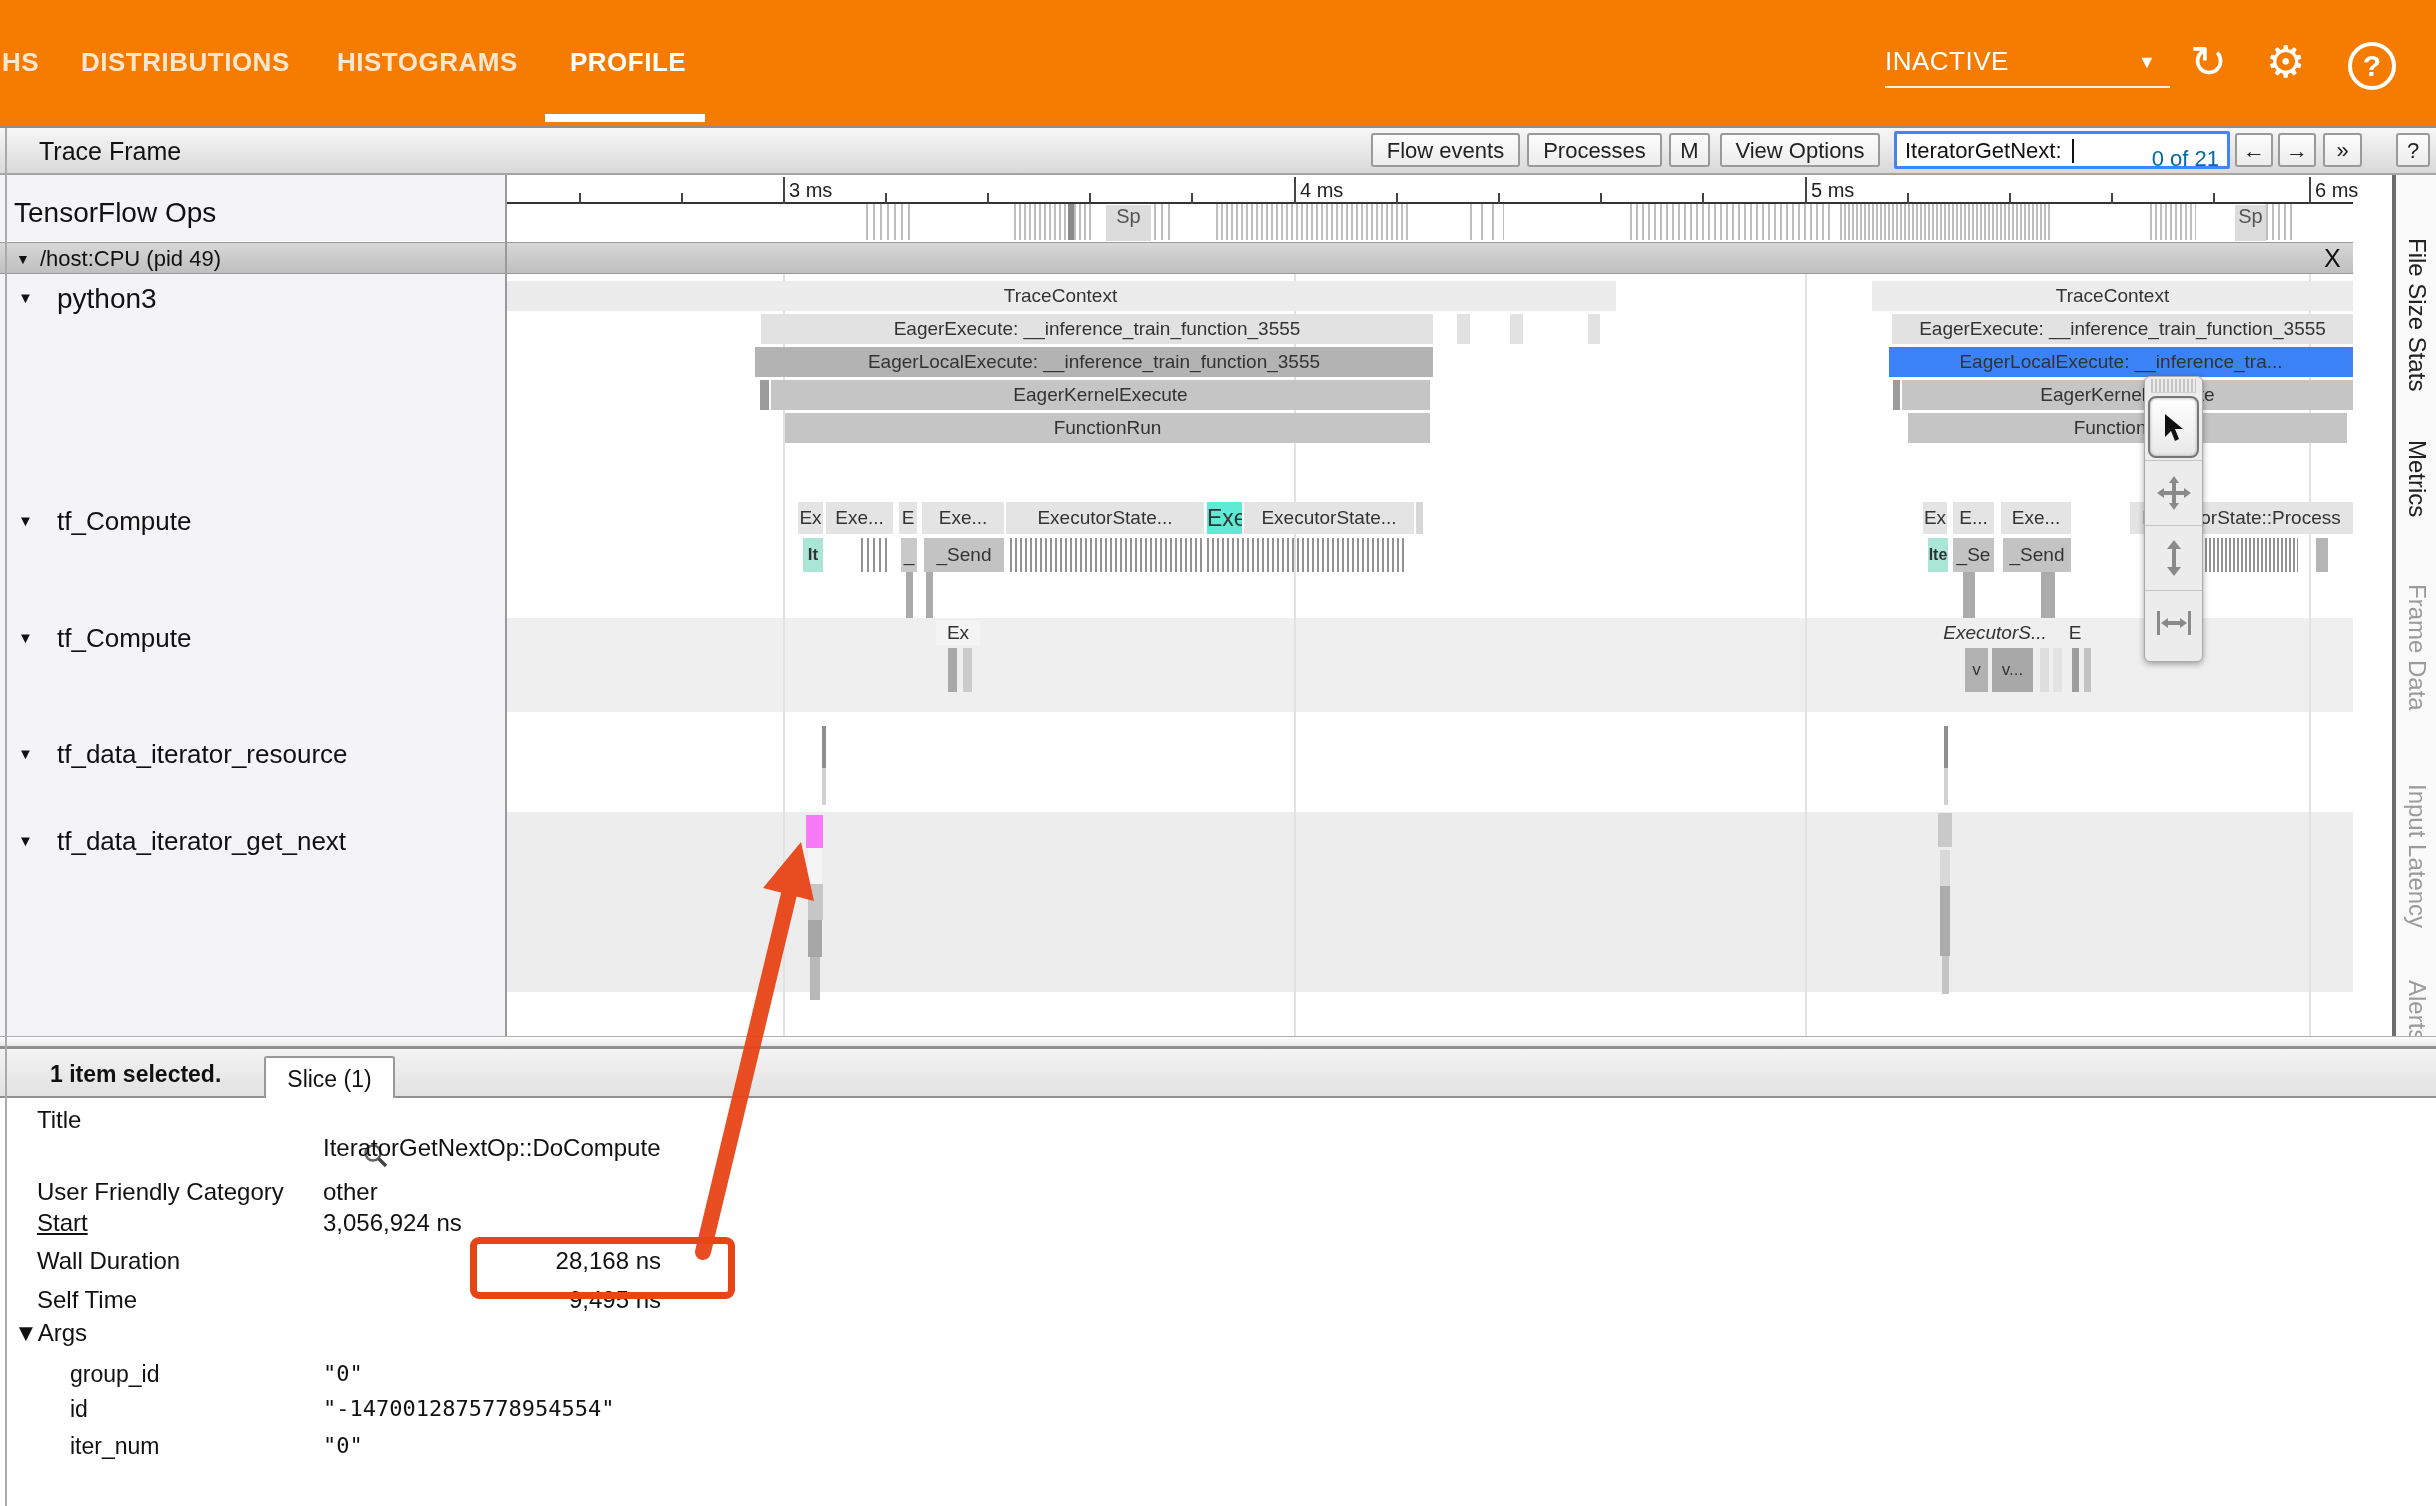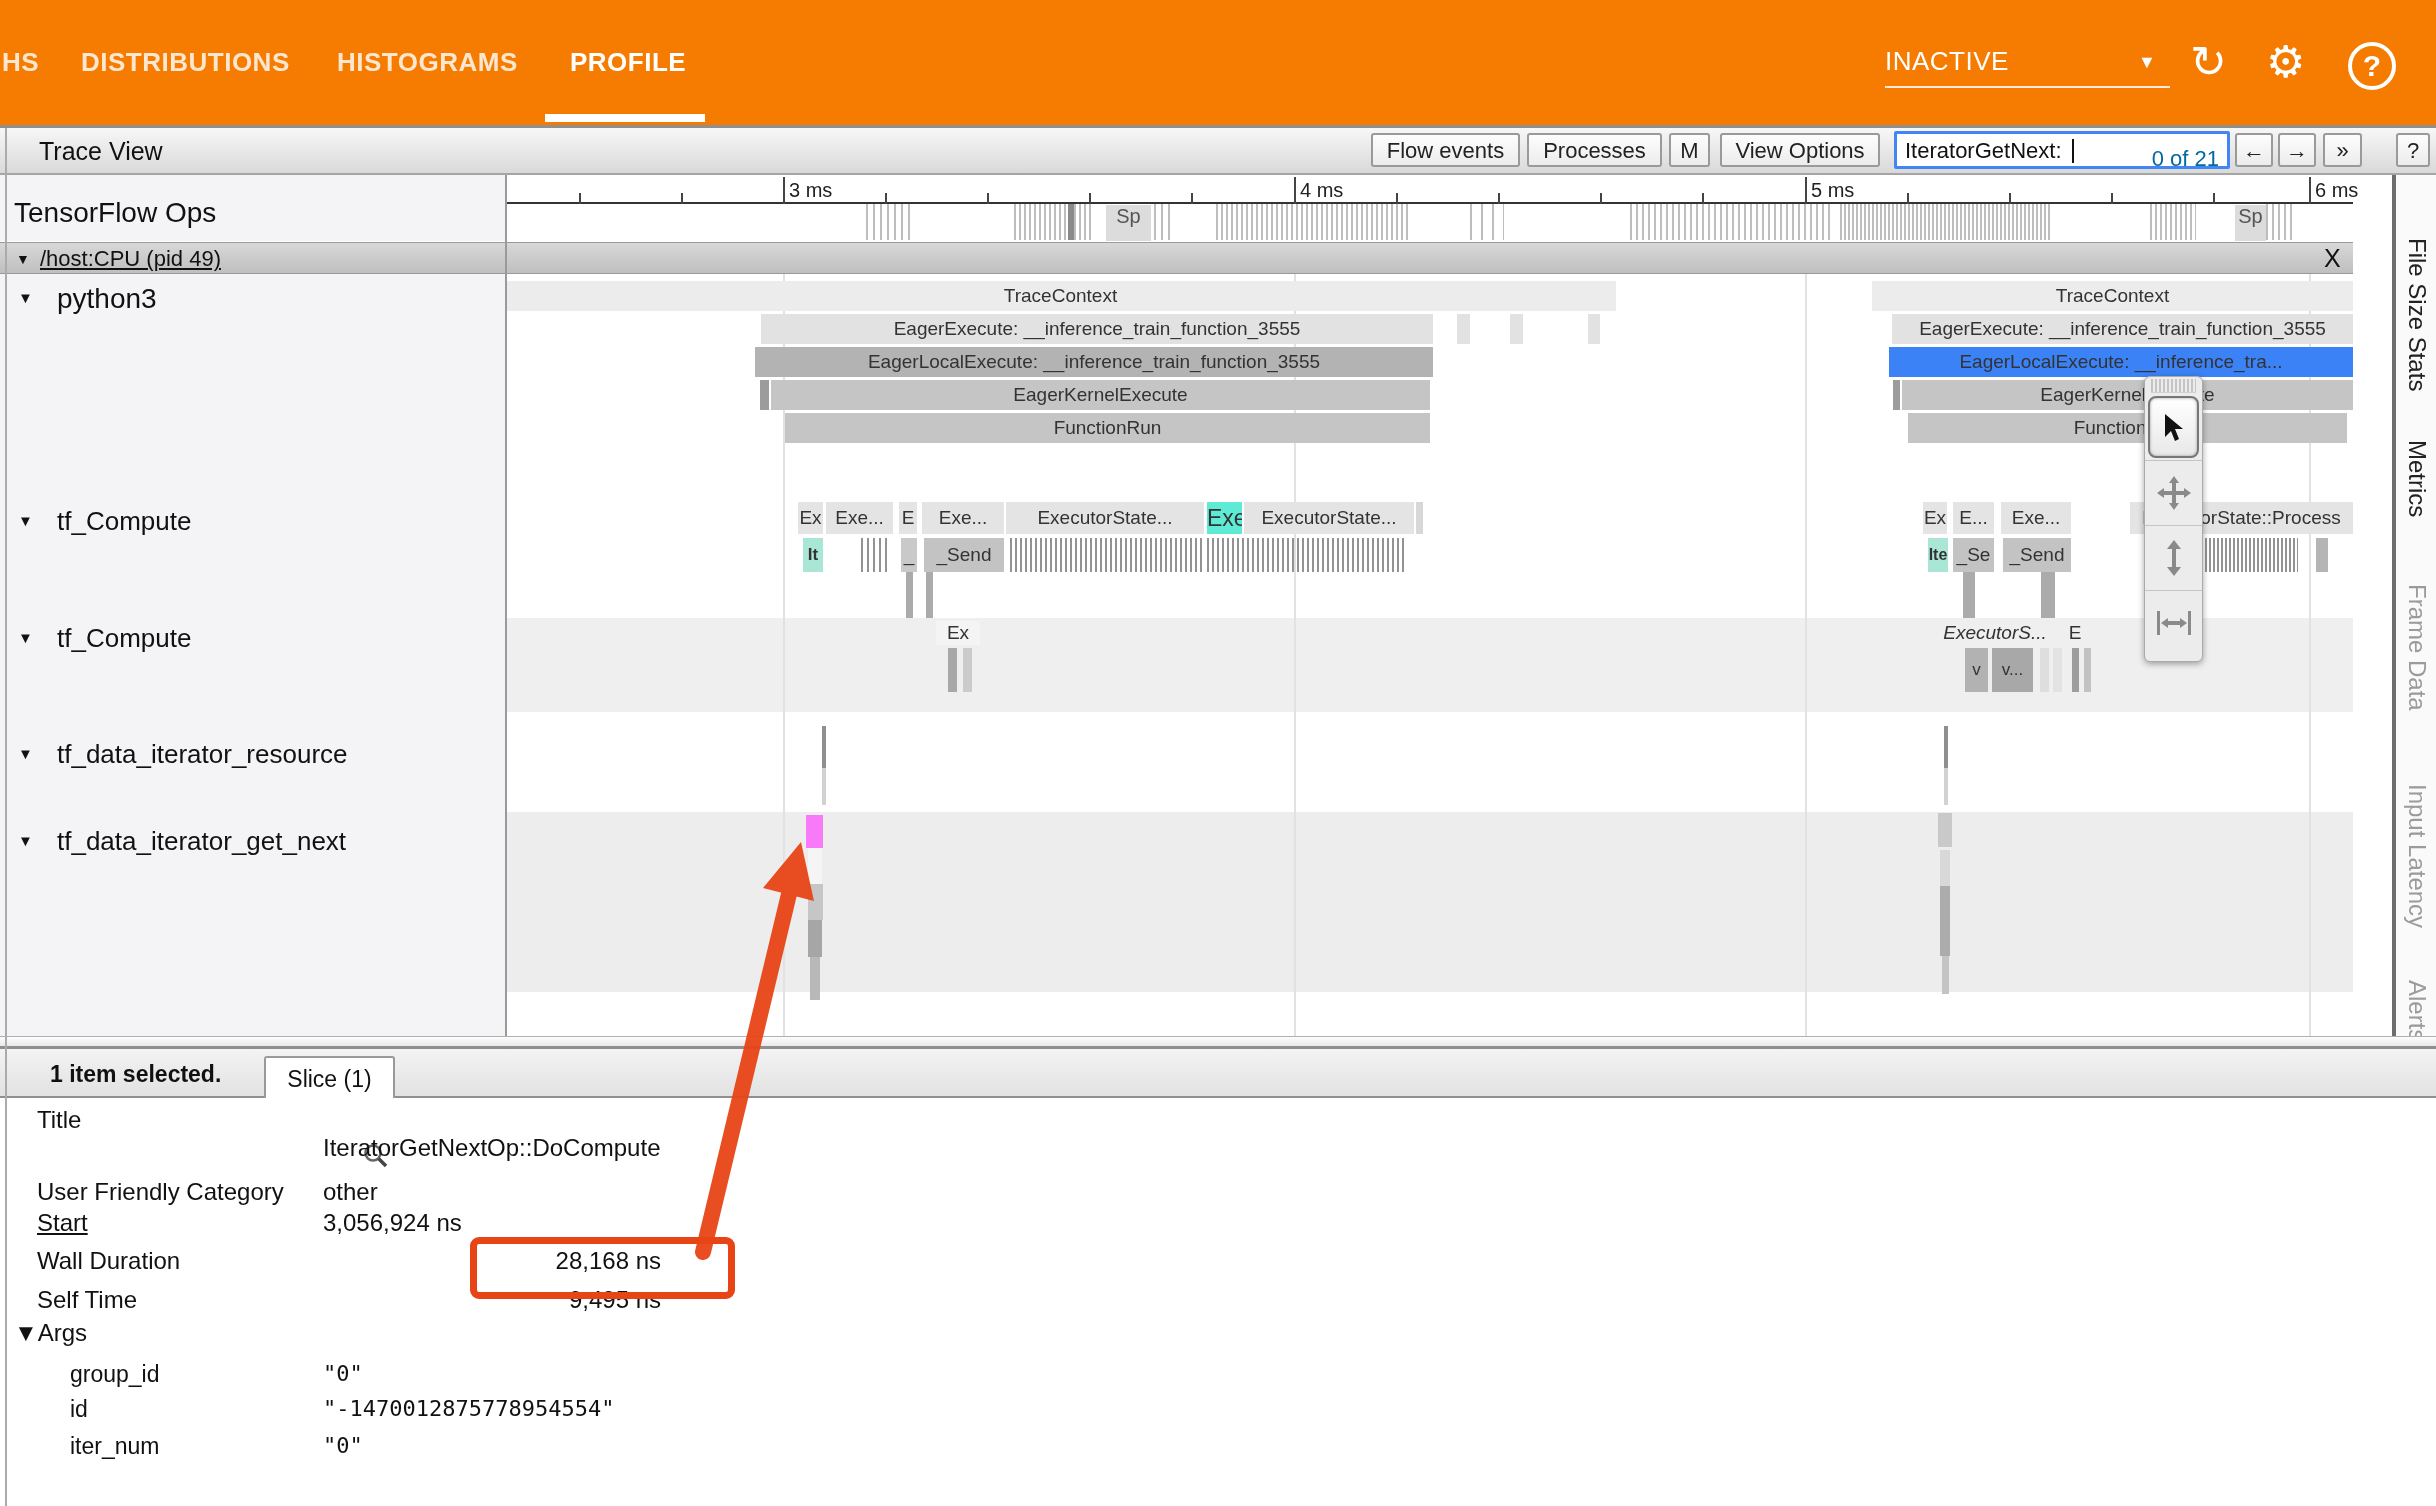--- a/index.html
+++ b/index.html
@@ -41,21 +41,21 @@
   .minortick{position:absolute;top:18px;width:1.5px;height:11px;background:#444;}
   .gridline{position:absolute;width:1.5px;background:#e2e2e2;}
   .rug{position:absolute;top:29px;height:36px;}
   .spbox{position:absolute;top:30px;height:36px;background:#dcdcdc;color:#555;
          font-size:20px;text-align:center;}
   
   #hostbar{position:absolute;left:0;top:242px;width:2353px;height:32px;
       background:linear-gradient(#d8d8d8,#bfbfbf);border-top:1px solid #9a9a9a;
       border-bottom:1px solid #9a9a9a;box-sizing:border-box;}
   #hostbar .tri{position:absolute;left:16px;top:8px;font-size:14px;color:#111;}
-  #host-label{position:absolute;left:40px;top:3px;font-size:22px;color:#111;text-decoration:underline;}
+  #host-label{position:absolute;left:40px;top:3px;font-size:22px;color:#111;}
   #host-close{position:absolute;left:2324px;top:1px;font-size:25px;color:#111;cursor:pointer;}
   
   #tracks{position:absolute;left:0;top:274px;width:2392px;height:762px;background:#fff;overflow:hidden;}
   #tracks-left{position:absolute;left:0;top:0;width:505px;height:762px;background:#f4f4f6;z-index:6;}
   .trklabel{position:absolute;left:57px;color:#111;white-space:nowrap;cursor:pointer;}
   .trktri{position:absolute;left:18px;font-size:15px;color:#111;cursor:pointer;}
   #col-divider{position:absolute;left:505px;top:175px;width:2px;height:861px;background:#9a9a9a;z-index:7;}
   .band{position:absolute;left:505px;width:1848px;z-index:1;}
   .bar{position:absolute;z-index:3;overflow:hidden;white-space:nowrap;text-align:center;
        color:#333;cursor:pointer;}
@@ -108,21 +108,21 @@
       <div class="hicon" style="left: 2266px;">⚙</div>
     </div>
   <div id="profile-underline" style="left: 545px; width: 160px;"></div>
   <div id="runsel" style="left: 1885px;">INACTIVE</div>
   <div id="runsel-line" style="left: 1885px; width: 285px;"></div>
   <div id="runsel-caret" style="left: 2138px;">▼</div>
   <div id="help-icon" class="hicon" style="left: 2348px;">?</div>
 
   <div id="hdr-sep"></div>
   <div id="tvbar">
-    <div id="tv-title">Trace View</div>
+    <div id="tv-title">Trace Frame</div>
     <div id="searchbox" style="left: 1894px; width: 336px; border-color: rgb(66, 133, 244);">
       <div id="search-text">IteratorGetNext:</div>
       <div id="search-caret" style="left: 174.8px;"></div>
       <div id="search-count">0 of 21</div>
     </div>
   <div class="tbtn" style="left: 1371px; width: 149px;">Flow events</div>
       <div class="tbtn" style="left: 1527px; width: 135px;">Processes</div>
       <div class="tbtn" style="left: 1669px; width: 41px;">M</div>
       <div class="tbtn" style="left: 1720px; width: 160px;">View Options</div>
       <div class="tbtn" style="left: 2235px; width: 38px;">←</div>

